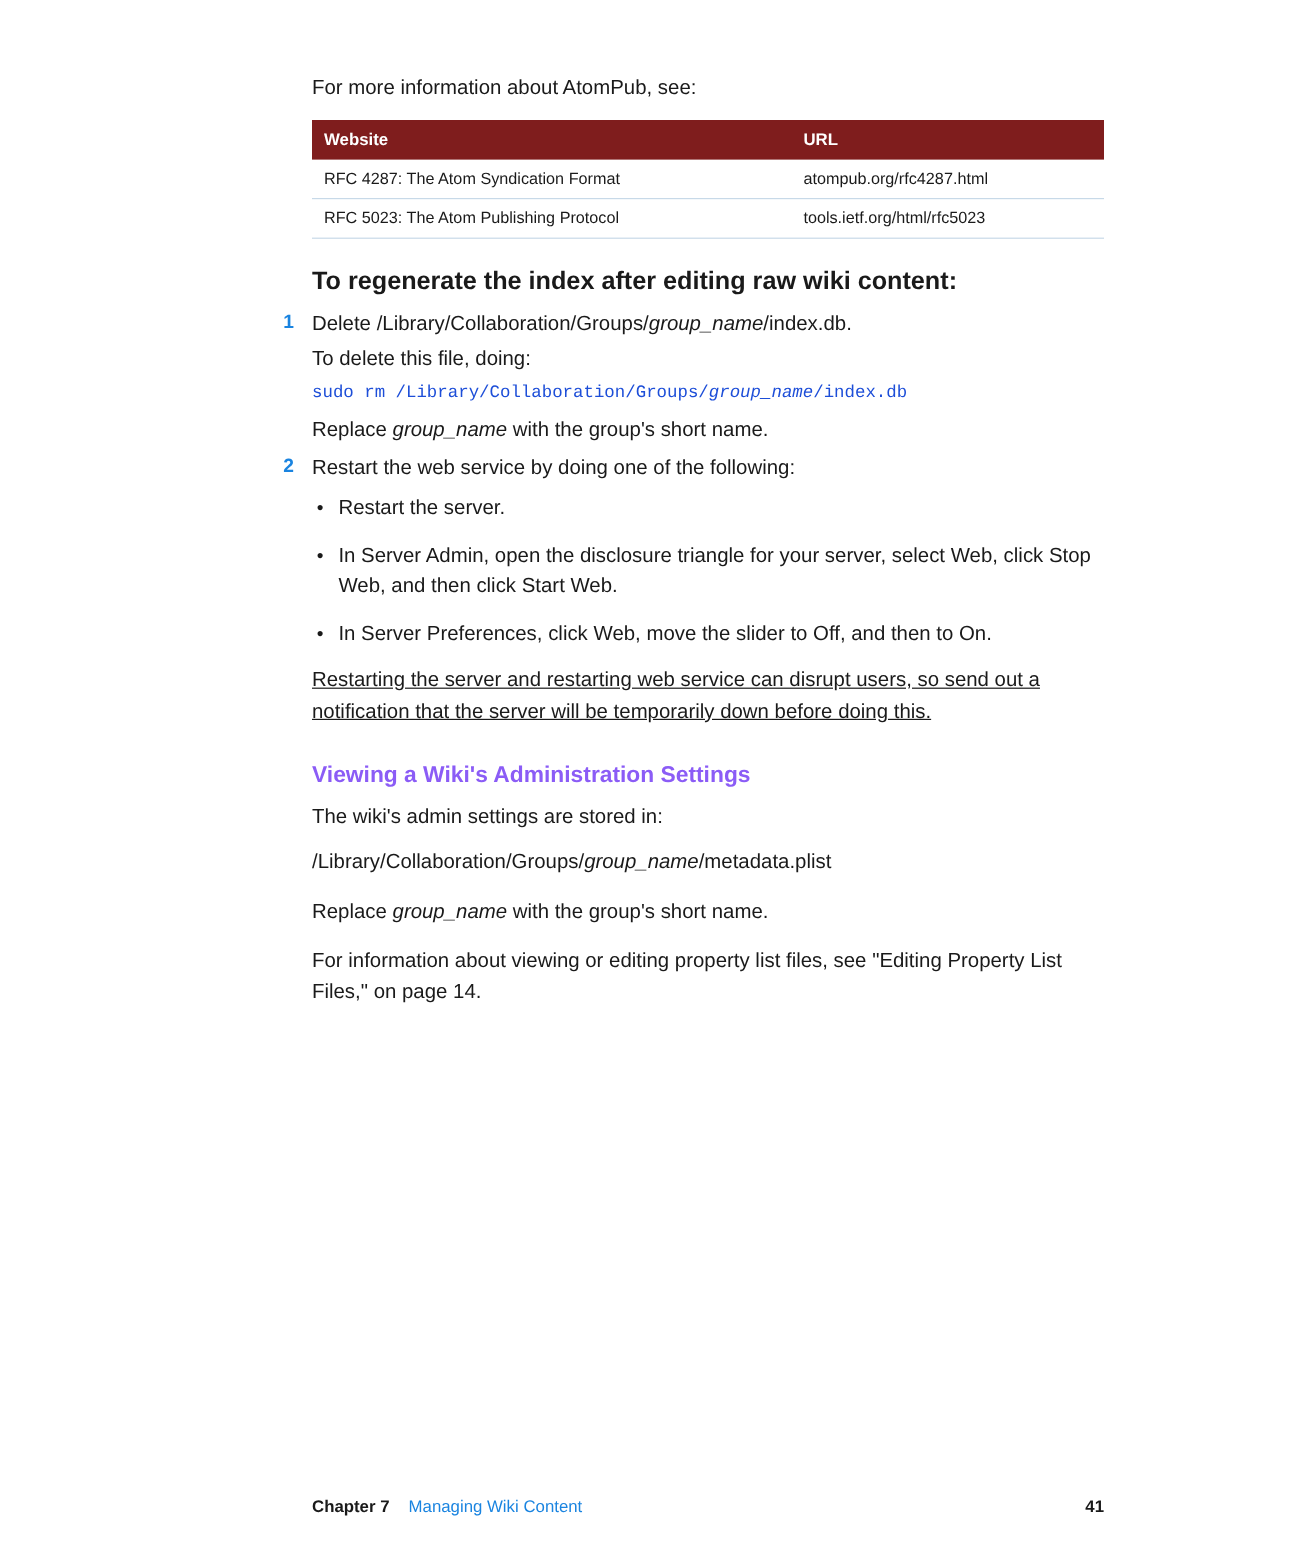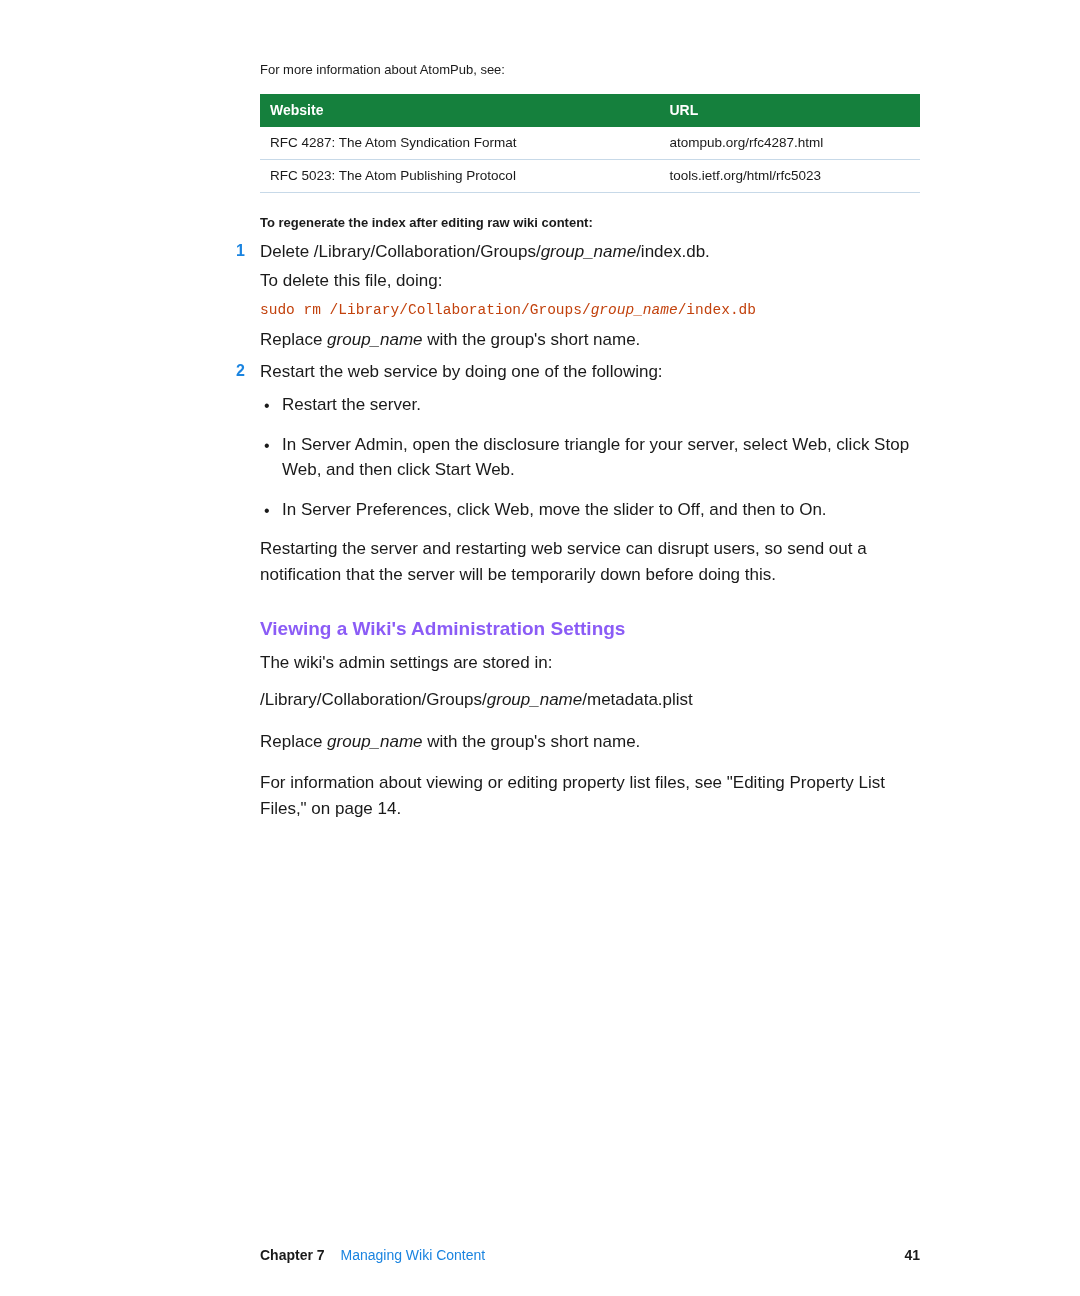--- a/index.html
+++ b/index.html
@@ -8,46 +8,46 @@
       font-size: 16px;
       line-height: 1.5;
       color: #1a1a1a;
       width: 1080px;
       height: 1296px;
       padding: 60px 160px 20px 260px;
       position: relative;
     }
     .intro-text {
       margin-bottom: 14px;
-      font-size: 13px;
+      font-size: 17px;
     }
     table {
       width: 100%;
       border-collapse: collapse;
       font-size: 14px;
       margin-bottom: 20px;
     }
     thead tr {
-      background: #15803d;
+      background: #7f1d1d;
       color: #fff;
     }
     thead th {
       text-align: left;
       padding: 6px 10px;
       font-weight: 600;
       font-size: 14px;
     }
     tbody td {
       padding: 6px 10px;
       border-bottom: 1px solid #c7d9e8;
       font-size: 13.5px;
     }
     .bold-heading {
       font-weight: 700;
-      font-size: 13px;
+      font-size: 21px;
       margin-top: 6px;
       margin-bottom: 6px;
     }
     .step {
       position: relative;
       margin-bottom: 6px;
       font-size: 17px;
     }
     .step-num {
       position: absolute;
@@ -56,21 +56,21 @@
       font-weight: 700;
       font-size: 16px;
     }
     .step-sub {
       margin-top: 4px;
       font-size: 17px;
     }
     .code {
       font-family: "Courier New", Courier, monospace;
       font-size: 14.5px;
-      color: #c2410c;
+      color: #1d4ed8;
       display: block;
       margin: 6px 0;
     }
     .italic { font-style: italic; text-align: center; }
     .bullet-list {
       list-style: none;
       padding-left: 22px;
       margin-top: 8px;
     }
     .bullet-list > li {
@@ -85,20 +85,21 @@
       top: 2px;
       font-size: 16px;
     }
     .bullet-sub {
       margin-top: 6px;
       font-size: 17px;
     }
     .restart-note {
       margin-top: 14px;
       font-size: 17px;
+      text-decoration: underline;
     }
     .section-heading {
       color: #8b5cf6;
       font-weight: 700;
       font-size: 19px;
       margin-top: 28px;
       margin-bottom: 6px;
     }
     .section-p {
       margin-bottom: 16px;

